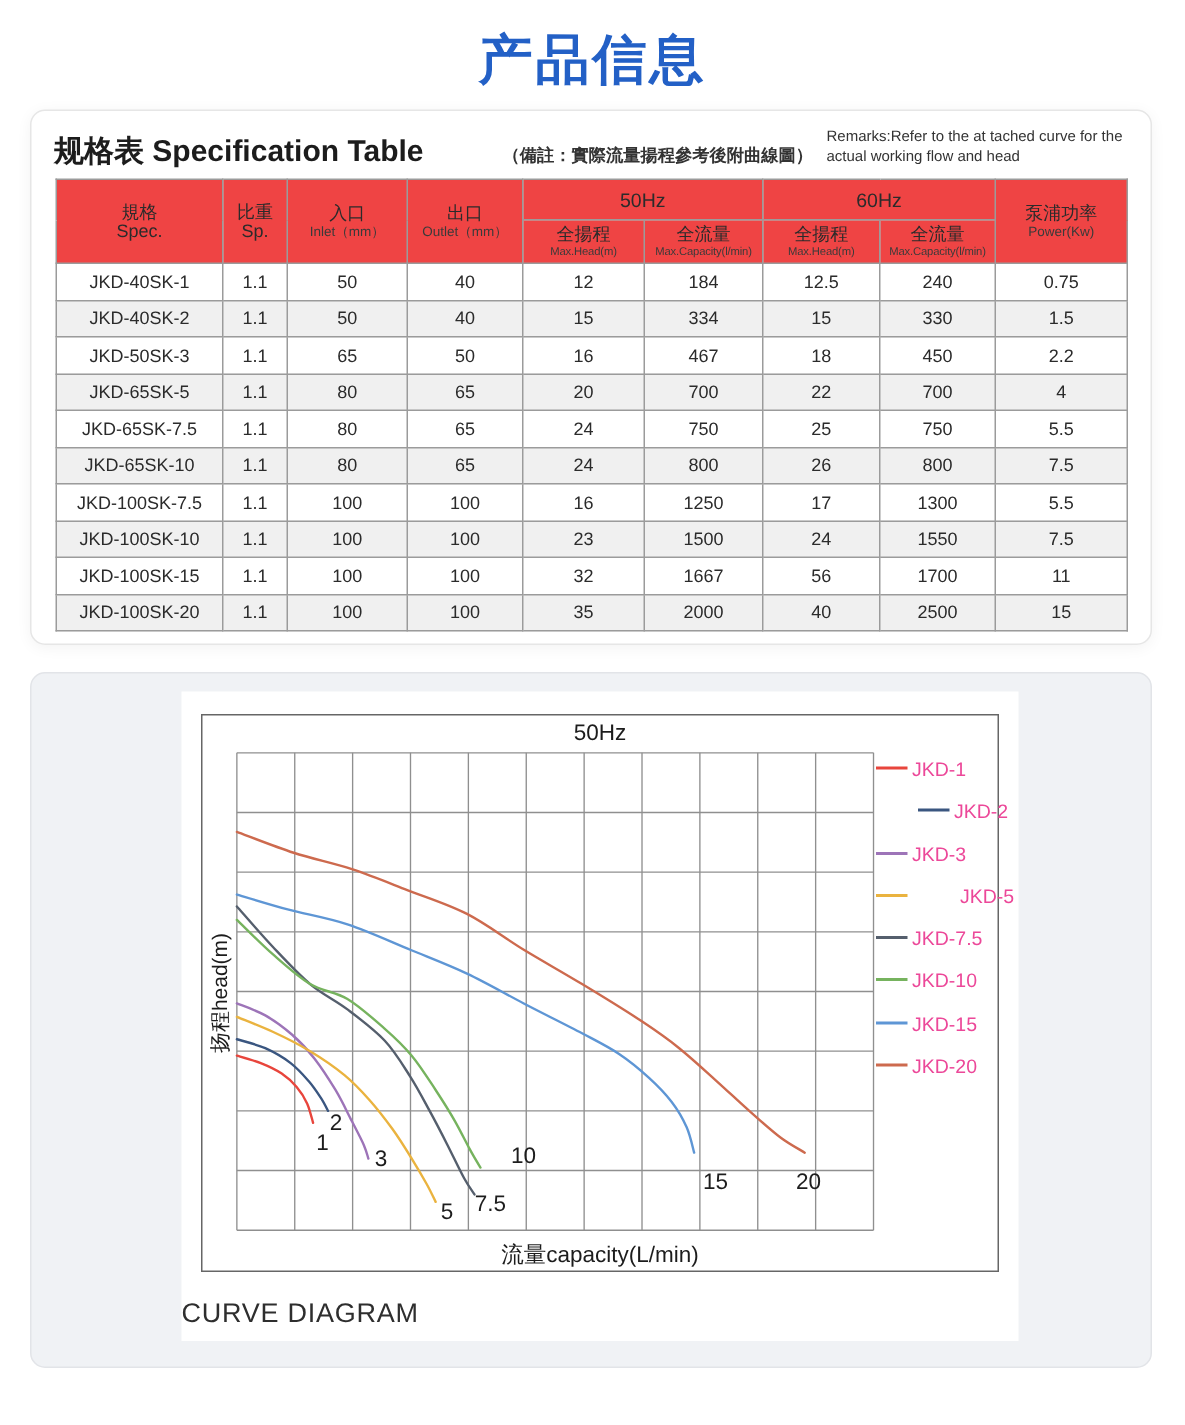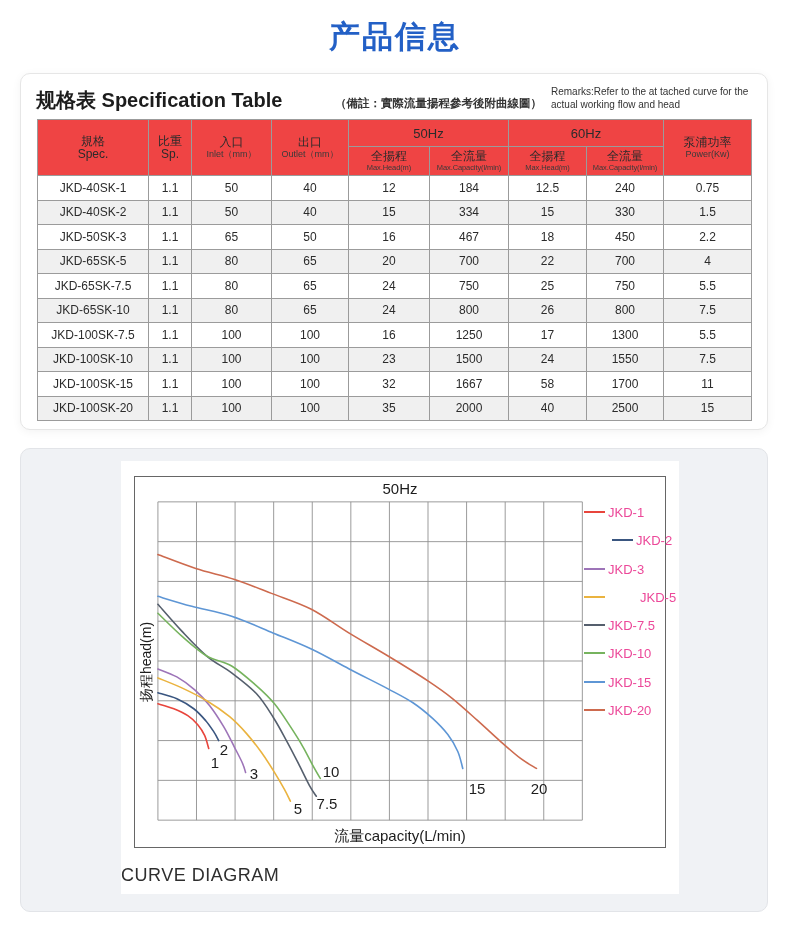--- a/index.html
+++ b/index.html
@@ -1,19 +1,19 @@
 <!DOCTYPE html>
 <html><head>
 <meta charset="utf-8">
 <style>
   html,body{margin:0;padding:0;width:790px;height:950px;background:#fff;
     font-family:"Liberation Sans","DejaVu Sans",sans-serif;position:relative;overflow:hidden;}
   
   .page-title{position:absolute;top:16px;left:0;width:790px;text-align:center;
-    font-size:31px;font-weight:800;color:#2360c6;letter-spacing:2px;}
+    font-size:36px;font-weight:800;color:#2360c6;letter-spacing:2px;}
   
   .card1{position:absolute;top:73px;left:20px;width:748px;height:357px;background:#fff;
     border:1px solid #e6e6e6;border-radius:10px;box-shadow:0 2px 10px rgba(0,0,0,.05);box-sizing:border-box;}
   .spec-heading{position:absolute;left:15px;top:13px;font-size:20px;font-weight:700;color:#1c1c1c;}
   .remark-cn{position:absolute;left:314px;top:22px;font-size:11.5px;font-weight:700;color:#333;}
   .remark-en{position:absolute;left:530px;top:12px;width:212px;font-size:10px;line-height:12.5px;color:#333;}
   table.spec{position:absolute;left:16px;top:45px;width:714px;border-collapse:collapse;table-layout:fixed;}
   table.spec th,table.spec td{border:1px solid #9b9b9b;text-align:center;vertical-align:middle;
     padding:0;color:#2b2b2b;}
   table.spec thead th{background:#ef4444;font-weight:400;}
@@ -202,21 +202,21 @@
           <td>1550</td>
           <td>7.5</td>
         </tr>
         <tr>
           <td>JKD-100SK-15</td>
           <td>1.1</td>
           <td>100</td>
           <td>100</td>
           <td>32</td>
           <td>1667</td>
-          <td>58</td>
+          <td>56</td>
           <td>1700</td>
           <td>11</td>
         </tr>
         <tr>
           <td>JKD-100SK-20</td>
           <td>1.1</td>
           <td>100</td>
           <td>100</td>
           <td>35</td>
           <td>2000</td>
@@ -298,20 +298,20 @@
             <div class="legend-swatch" style="background: rgb(205, 106, 78);"></div>
             <span class="legend-label">JKD-20</span>
           </div>
         </div>
       <div id="end-labels">
           <div class="end-label" style="left: 80px; top: 285px;">1</div>
           <div class="end-label" style="left: 89px; top: 272px;">2</div>
           <div class="end-label" style="left: 119px; top: 296px;">3</div>
           <div class="end-label" style="left: 163px; top: 331px;">5</div>
           <div class="end-label" style="left: 192px; top: 326px;">7.5</div>
-          <div class="end-label" style="left: 196px; top: 294px;">10</div>
+          <div class="end-label" style="left: 214px; top: 294px;">10</div>
           <div class="end-label" style="left: 342px; top: 311px;">15</div>
           <div class="end-label" style="left: 404px; top: 311px;">20</div>
         </div>
     </div>
     <div class="caption">CURVE DIAGRAM</div>
   </div>
 </div>
 
 </body></html>

